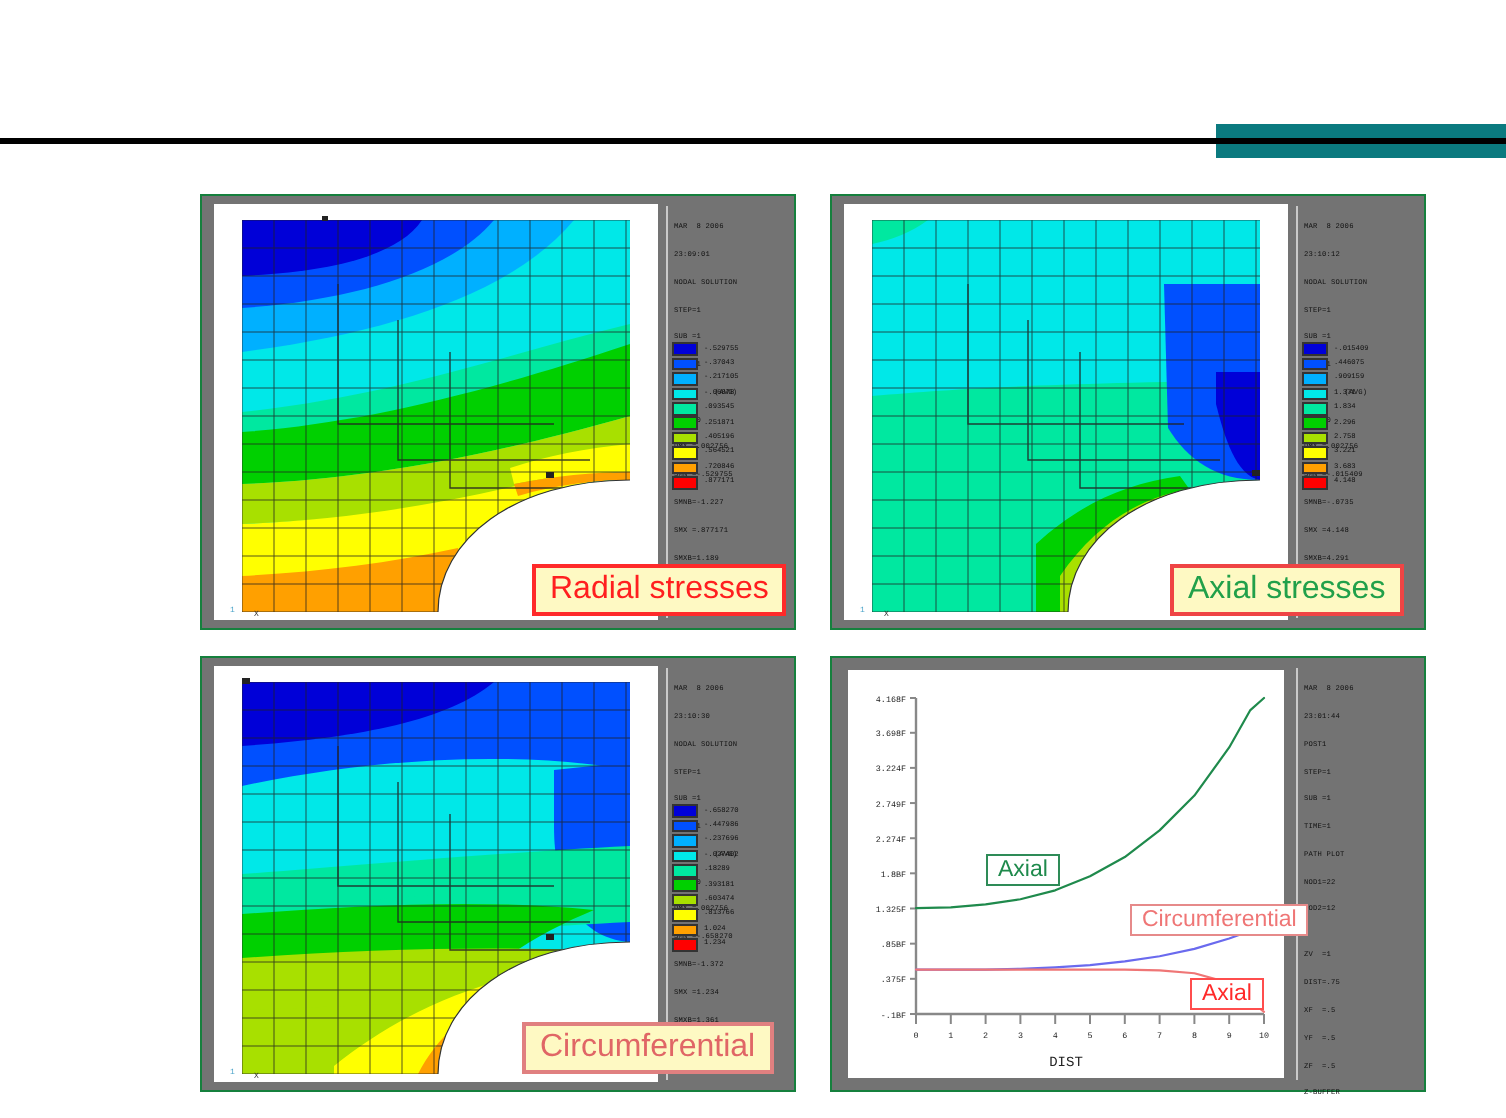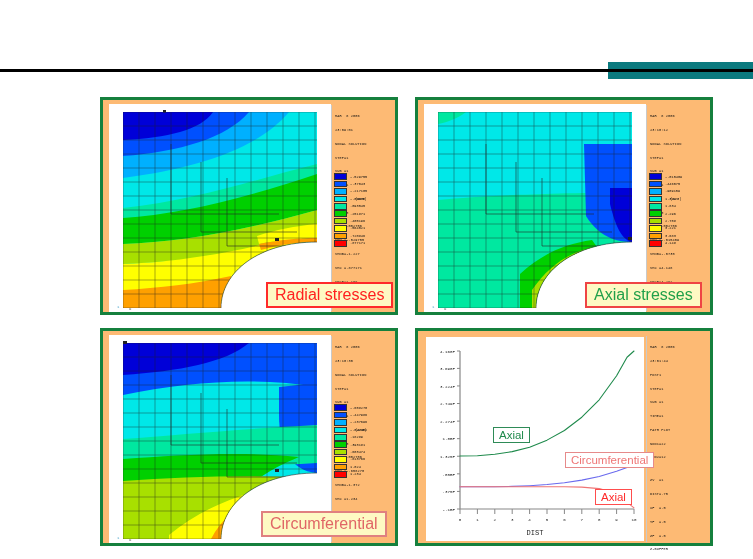--- a/index.html
+++ b/index.html
@@ -19,21 +19,21 @@
   #header-accent{
     position:absolute;left:608px;top:62px;width:145px;height:17px;
     background:#0b7a7f;
   }
   #header-rule{
     position:absolute;left:0px;top:69px;width:753px;height:3px;
     background:#000000;
   }
 
   
-  .panel{position:absolute;background:#fdba74;border:3px solid #15803d;
+  .panel{position:absolute;background:#737373;border:1px solid #15803d;
          box-sizing:border-box;}
   #panel-tl{left:100px;top:97px;width:298px;height:218px;}
   #panel-tr{left:415px;top:97px;width:298px;height:218px;}
   #panel-bl{left:100px;top:328px;width:298px;height:218px;}
   #panel-br{left:415px;top:328px;width:298px;height:218px;}
 
   .plotarea{position:absolute;left:6px;top:4px;width:222px;height:208px;
             overflow:hidden;}
   .legendcol{position:absolute;right:2px;top:5px;width:62px;height:206px;
              border-left:1px solid #c9c9c9;padding-left:3px;box-sizing:border-box;}

